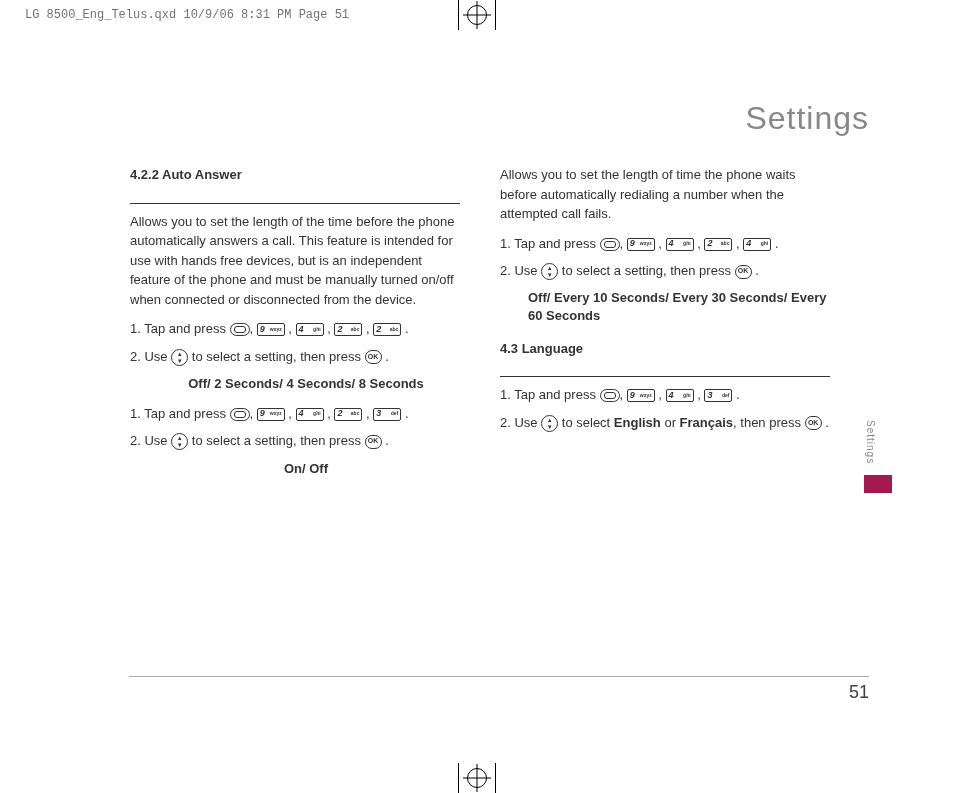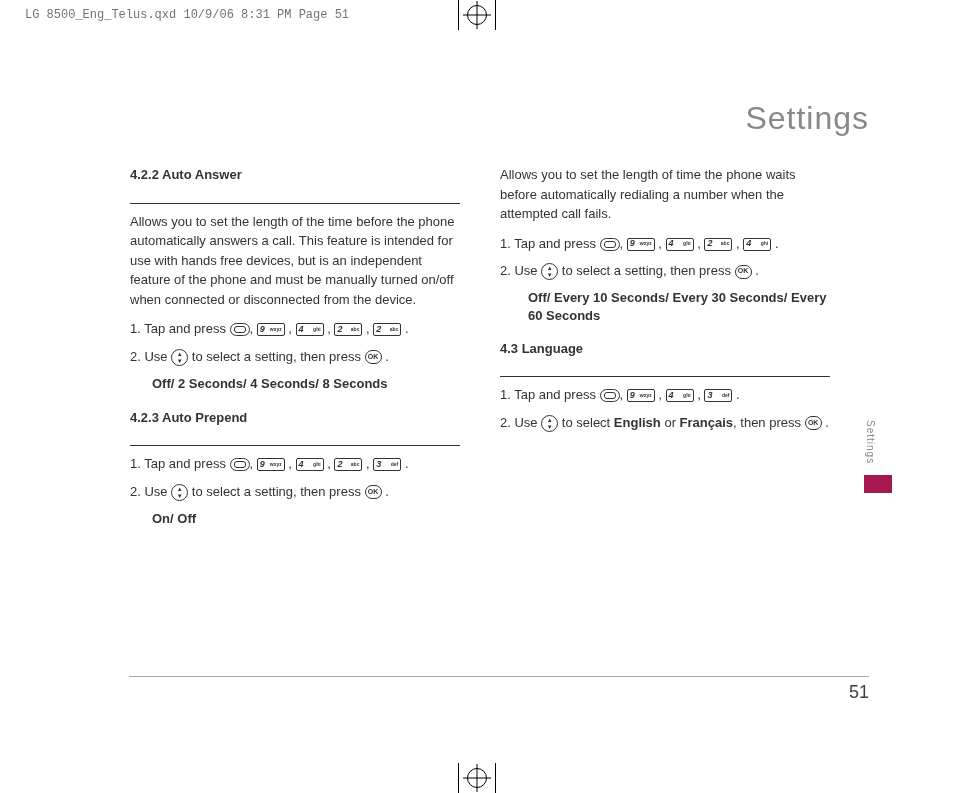--- a/index.html
+++ b/index.html
@@ -110,20 +110,21 @@
     }
     .step {
       margin-bottom: 8px;
       padding-left: 16px;
       text-indent: -16px;
     }
     .step-indent {
       margin-left: 22px;
       margin-bottom: 10px;
       font-weight: bold;
+      text-align: center;
     }
     .step-indent-wrap {
       margin-left: 28px;
       margin-bottom: 10px;
       font-weight: bold;
       line-height: 1.4;
     }
     .icon {
       display: inline-block;
       vertical-align: middle;
@@ -276,21 +277,20 @@
         </span> .
     </div>
     <div class="step">
       <span>2.  Use </span>
       <span class="icon icon-nav"></span>
       <span> to select a setting, then press </span>
       <span class="icon icon-ok"></span> .
     </div>
     <div class="step-indent">Off/ 2 Seconds/ 4 Seconds/ 8 Seconds</div>
 
-    <div class="section-heading">4.2.3 Auto Prepend</div>
     <div class="step">
       <span>1.  Tap and press </span>
       <span class="icon icon-menu"></span>,
       <span class="icon icon-key">
           <span class="num">9</span>
           <span class="letters">wxyz</span>
         </span> ,
       <span class="icon icon-key">
           <span class="num">4</span>
           <span class="letters">ghi</span>

